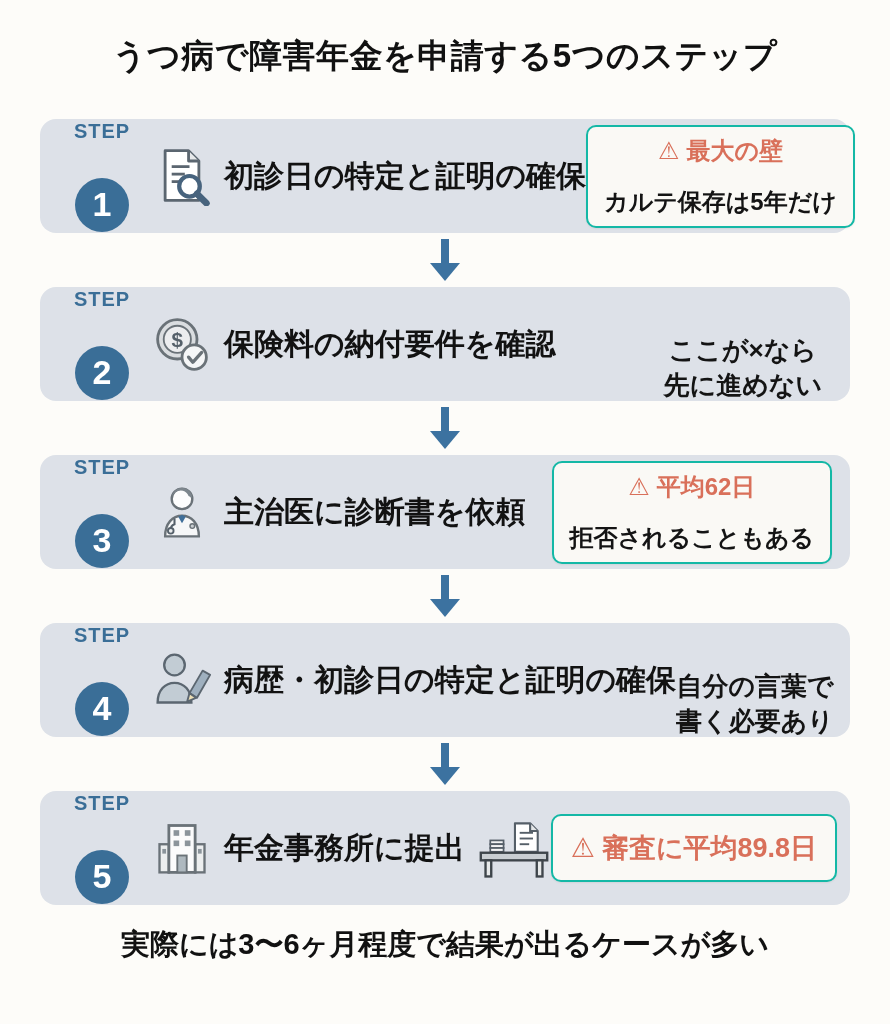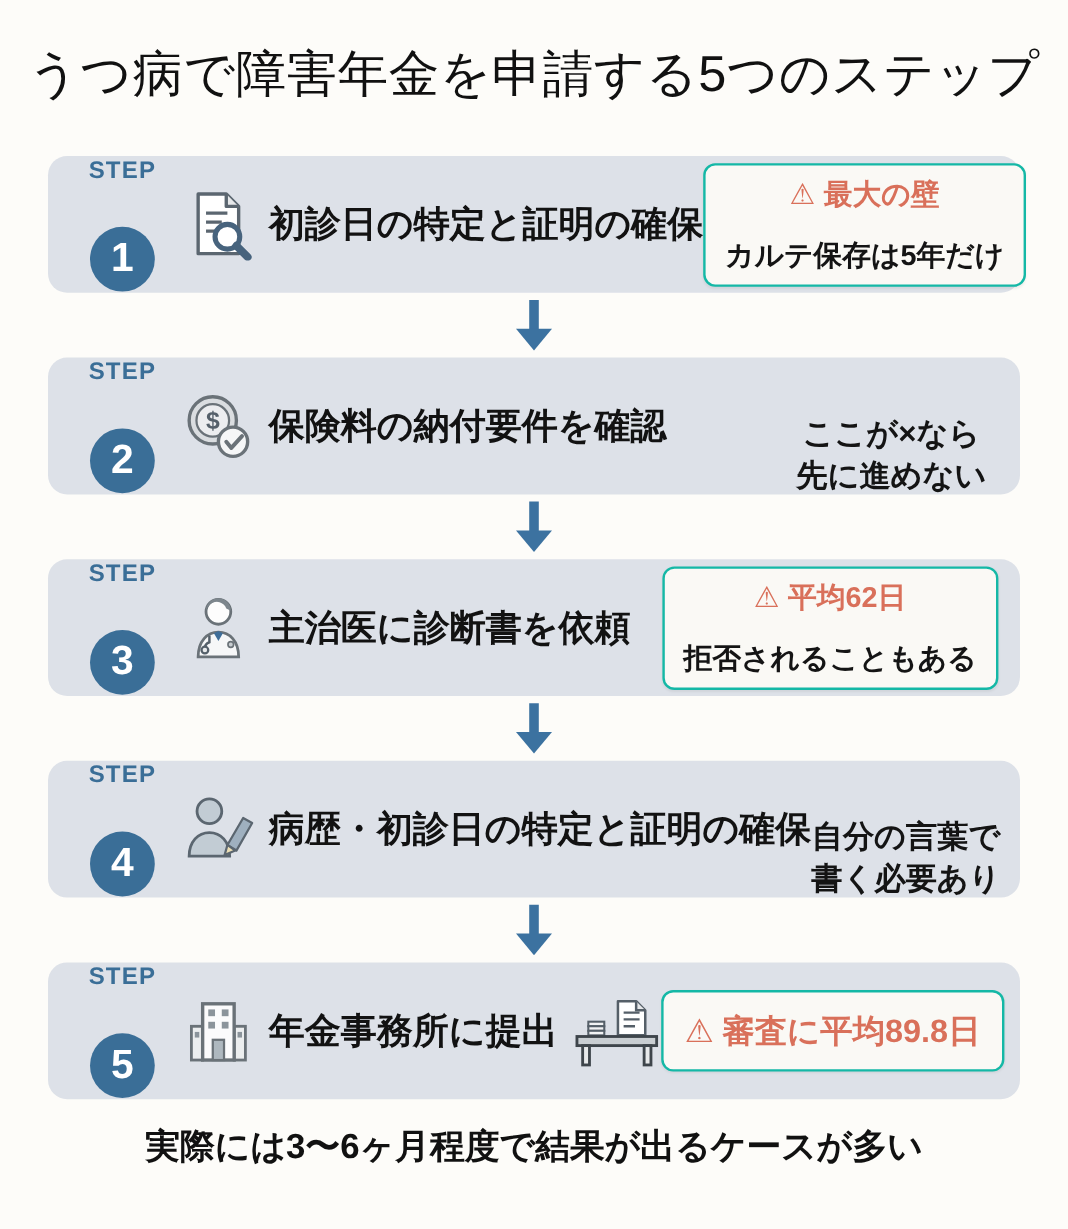--- a/index.html
+++ b/index.html
@@ -5,21 +5,21 @@
   html,body{margin:0;padding:0;}
   body{
     width:890px;height:1024px;
     background:#fdfcf9;
     font-family:"Liberation Sans", sans-serif;
     overflow:hidden;
   }
   .page{display:flex;flex-direction:column;align-items:center;}
   .main-title{
     margin:34px 0 0;
-    font-size:42px;font-weight:400;color:#111;
+    font-size:33px;font-weight:700;color:#111;
     letter-spacing:.5px;text-align:center;white-space:nowrap;
   }
   .steps{display:flex;flex-direction:column;align-items:center;margin-top:40px;}
   .card{
     width:810px;height:114px;
     background:#dde1e8;border-radius:16px;
     display:flex;align-items:center;
     padding:0 18px 0 20px;box-sizing:border-box;
   }
   .badge{display:flex;flex-direction:column;align-items:center;width:84px;flex:0 0 auto;gap:40px;}

